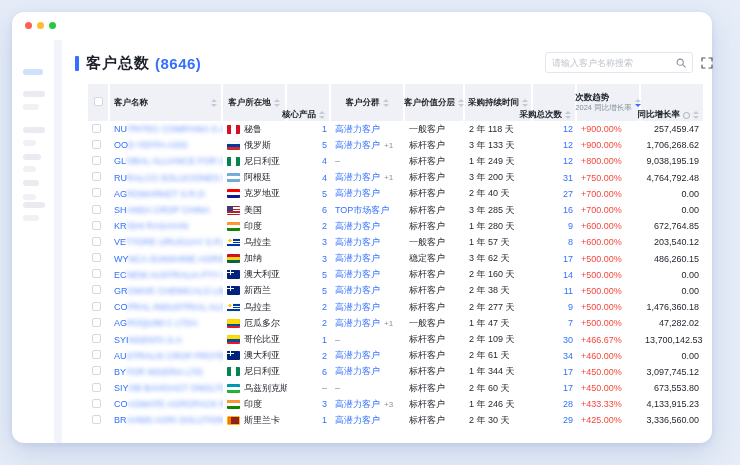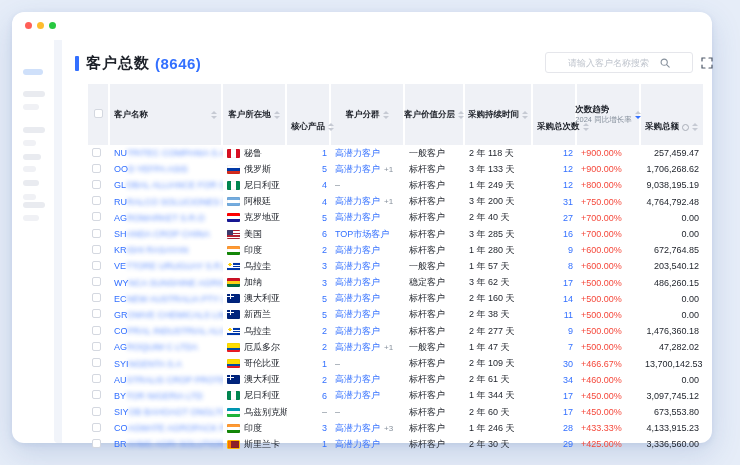--- a/index.html
+++ b/index.html
@@ -27,39 +27,39 @@
   
   .card { position:absolute; left:50px; top:28px; width:553px; bottom:12px; background:#fff; border-radius:0 0 12px 0; }
   .title-row { position:absolute; left:13px; top:12px; height:22px; display:flex; align-items:center; }
   .accent { width:4px; height:15px; background:#3370ff; border-radius:1px; margin-right:7px; }
   .page-title { font-size:15px; font-weight:bold; color:#1d2129; letter-spacing:1px; }
   .page-count { font-size:15px; font-weight:bold; color:#3370ff; margin-left:5px; letter-spacing:0.5px; }
   
   .search-box {
     position:absolute; left:483px; top:12px; width:148px; height:21px;
     border:1px solid #e5e6eb; border-radius:3px; background:#fff;
-    display:flex; align-items:center; padding:0 22px;
+    display:flex; align-items:center; padding:0 6px;
   }
   .search-box input {
     border:none; outline:none; flex:1; font-size:9px; color:#1d2129; min-width:0;
     font-family:inherit; background:transparent;
   }
   .search-box input::placeholder { color:#bfc4cd; }
   .expand-btn { position:absolute; left:639px; top:17px; width:12px; height:12px; cursor:pointer; }
   
   .tbl-wrap { position:absolute; left:26px; top:44px; width:615px; }
   table { width:615px; border-collapse:separate; border-spacing:0; table-layout:fixed; }
   thead th {
     background:#eff1f6; height:26px; font-size:8.5px; font-weight:bold; color:#1d2129;
-    padding:12px 4px; border-right:2px solid #fff; vertical-align:middle; white-space:nowrap;
+    padding:0 4px; border-right:2px solid #fff; vertical-align:middle; white-space:nowrap;
   }
   thead th:last-child { border-right:none; }
   .th-inner { display:flex; align-items:center; gap:3px; }
   .th-inner.left { justify-content:center; }
-  .th-inner.right { justify-content:flex-start;margin-top:25px; }
+  .th-inner.right { justify-content:flex-end;margin-top:25px; }
   .th-inner.between { justify-content:space-between; }
   .th-sub { font-weight:normal; color:#86909c; font-size:7.5px; margin-top:1px; }
   .th-stack { line-height:1.1; text-align:left; }
   .sort { display:inline-flex; flex-direction:column; gap:2px; cursor:pointer; flex:none; }
   .sort i { display:block; width:0; height:0; border-left:3px solid transparent; border-right:3px solid transparent; }
   .sort .up { border-bottom:3.5px solid #c6cad3; }
   .sort .dn { border-top:3.5px solid #c6cad3; }
   .sort.desc .dn { border-top-color:#3370ff; }
   .info-dot { width:7px; height:7px; border:1px solid #a9aeb8; border-radius:50%; display:inline-block; flex:none; cursor:pointer; }
   tbody td {
@@ -235,21 +235,21 @@
                     <div class="th-sub">2024 同比增长率</div>
                   </div>
                   <span class="sort desc">
                     <i class="up"></i>
                     <i class="dn"></i>
                   </span>
                 </div>
               </th>
               <th>
                 <div class="th-inner right">
-                  <span>采购总额</span>
+                  <span>同比增长率</span>
                   <span class="info-dot"></span>
                   <span class="sort">
                     <i class="up"></i>
                     <i class="dn"></i>
                   </span>
                 </div>
               </th>
             </tr>
           </thead>
         <tbody id="tbody">

